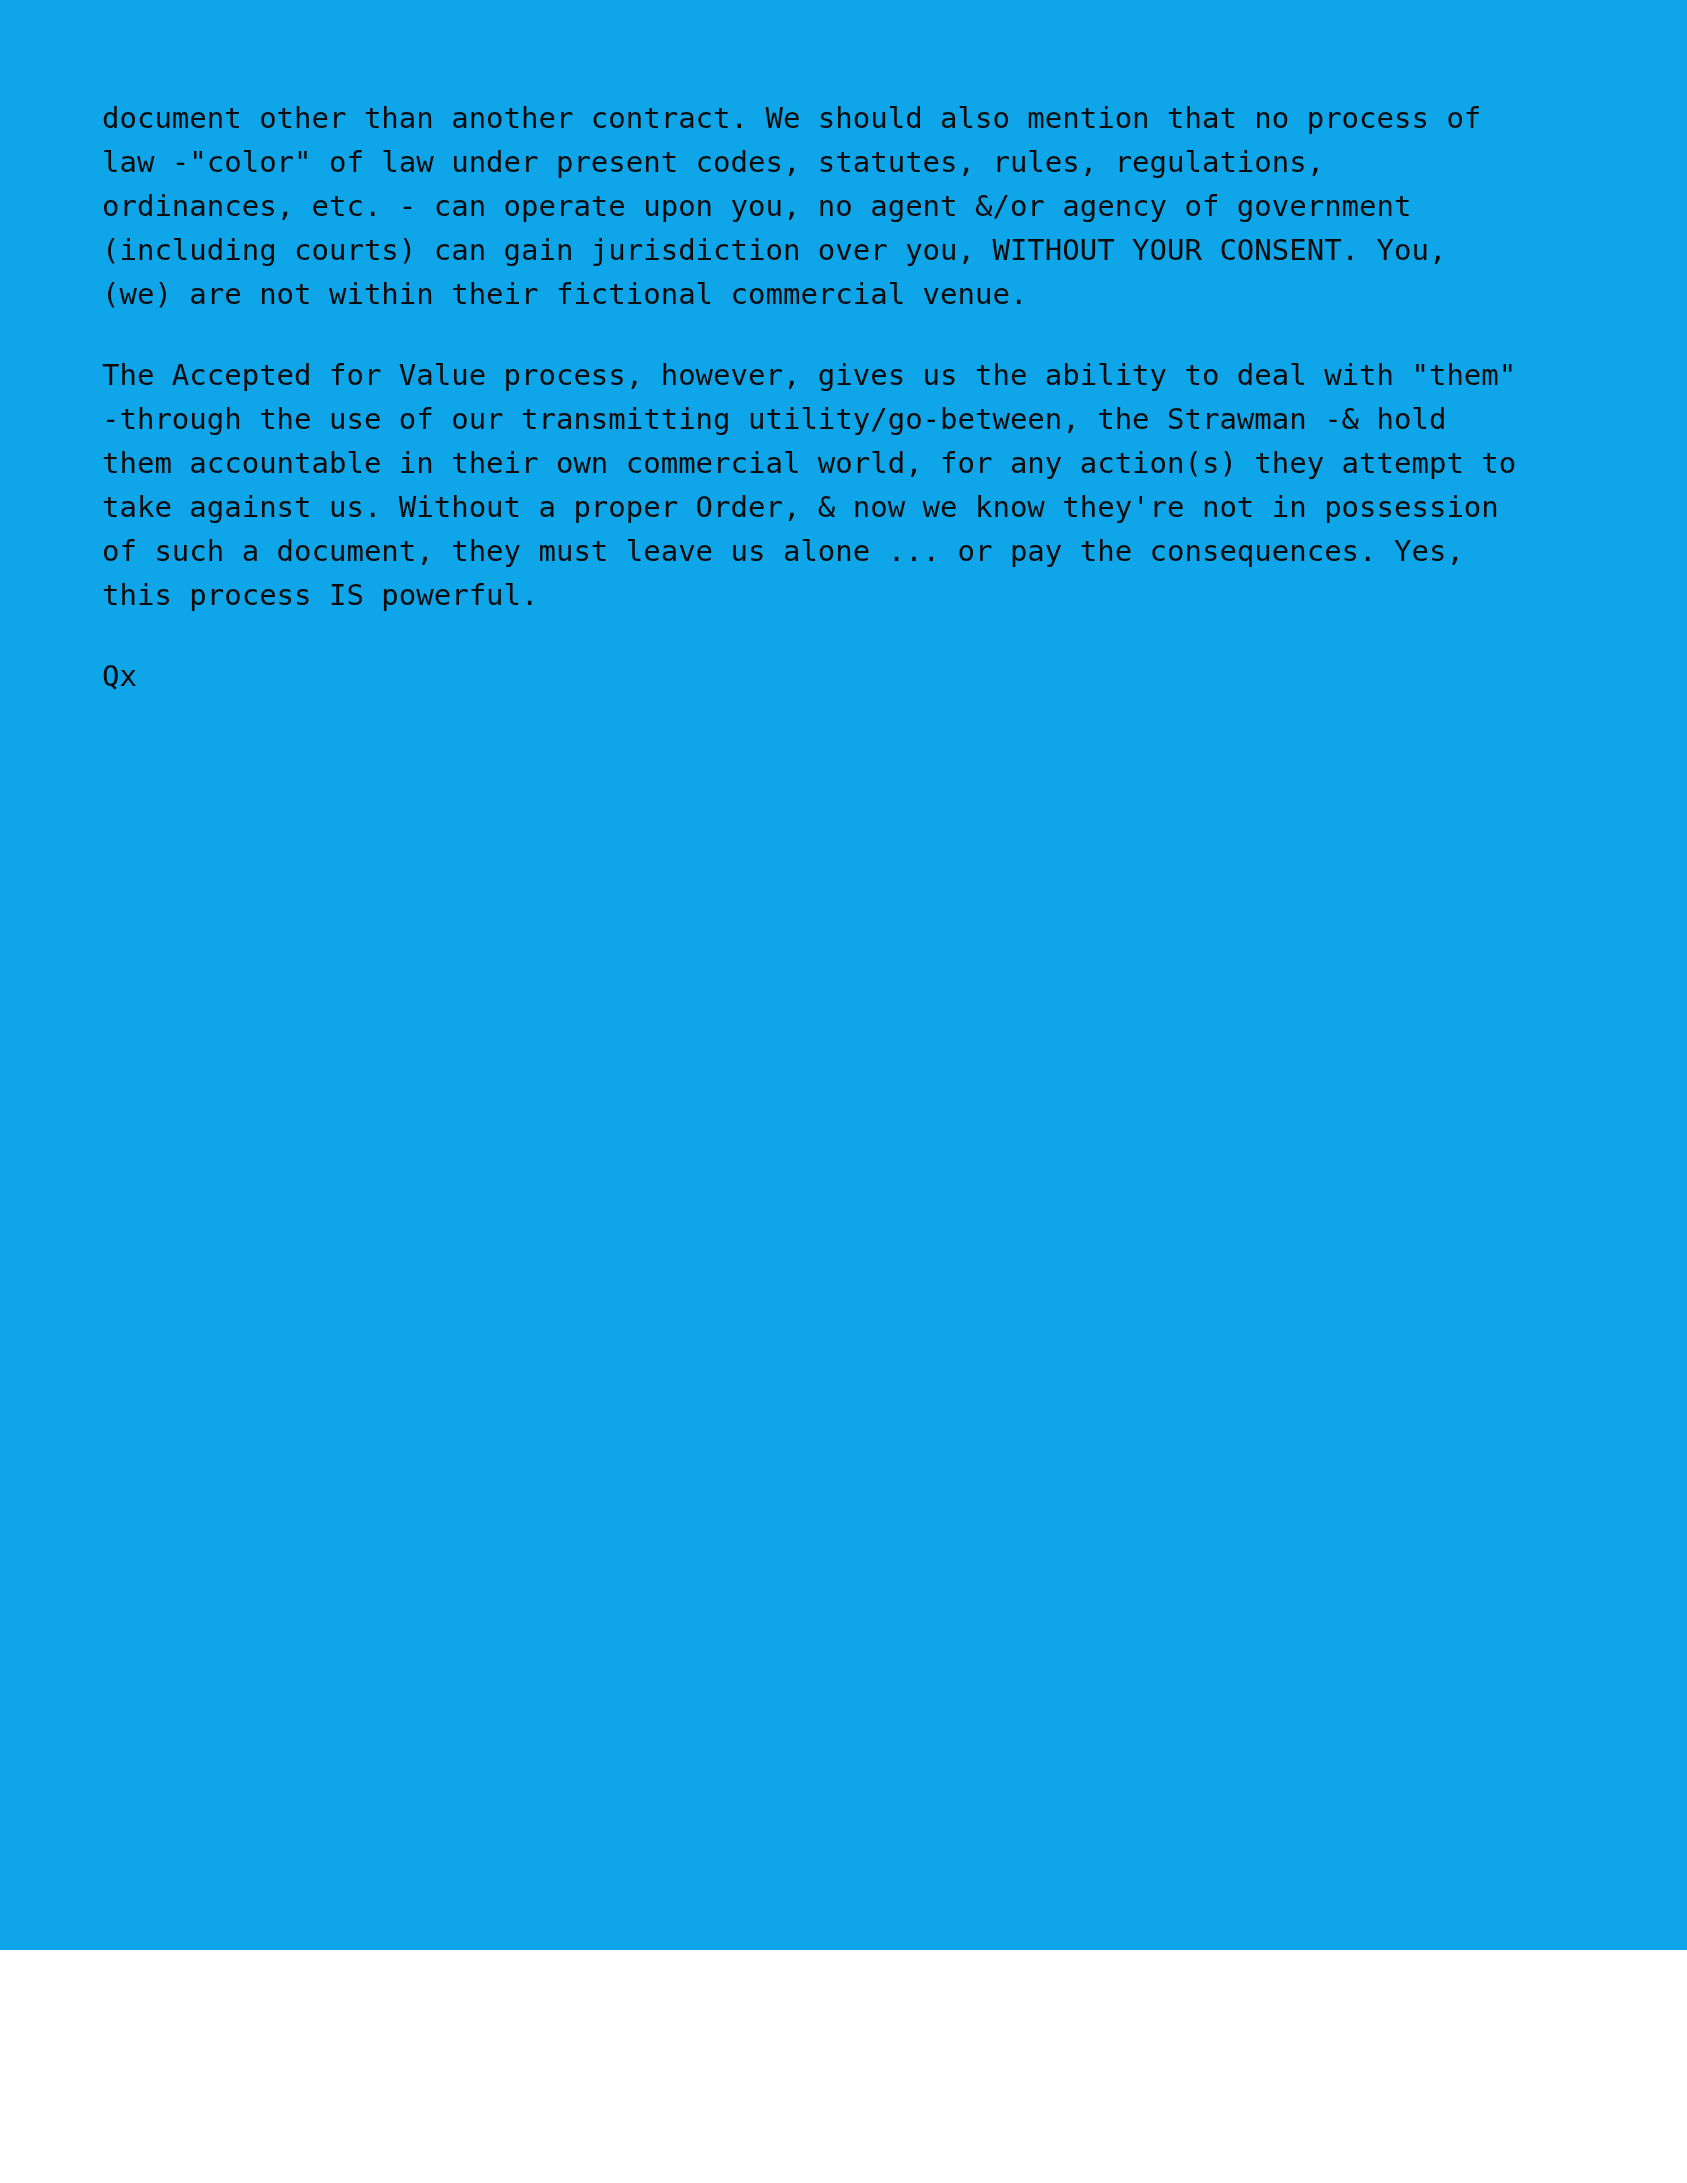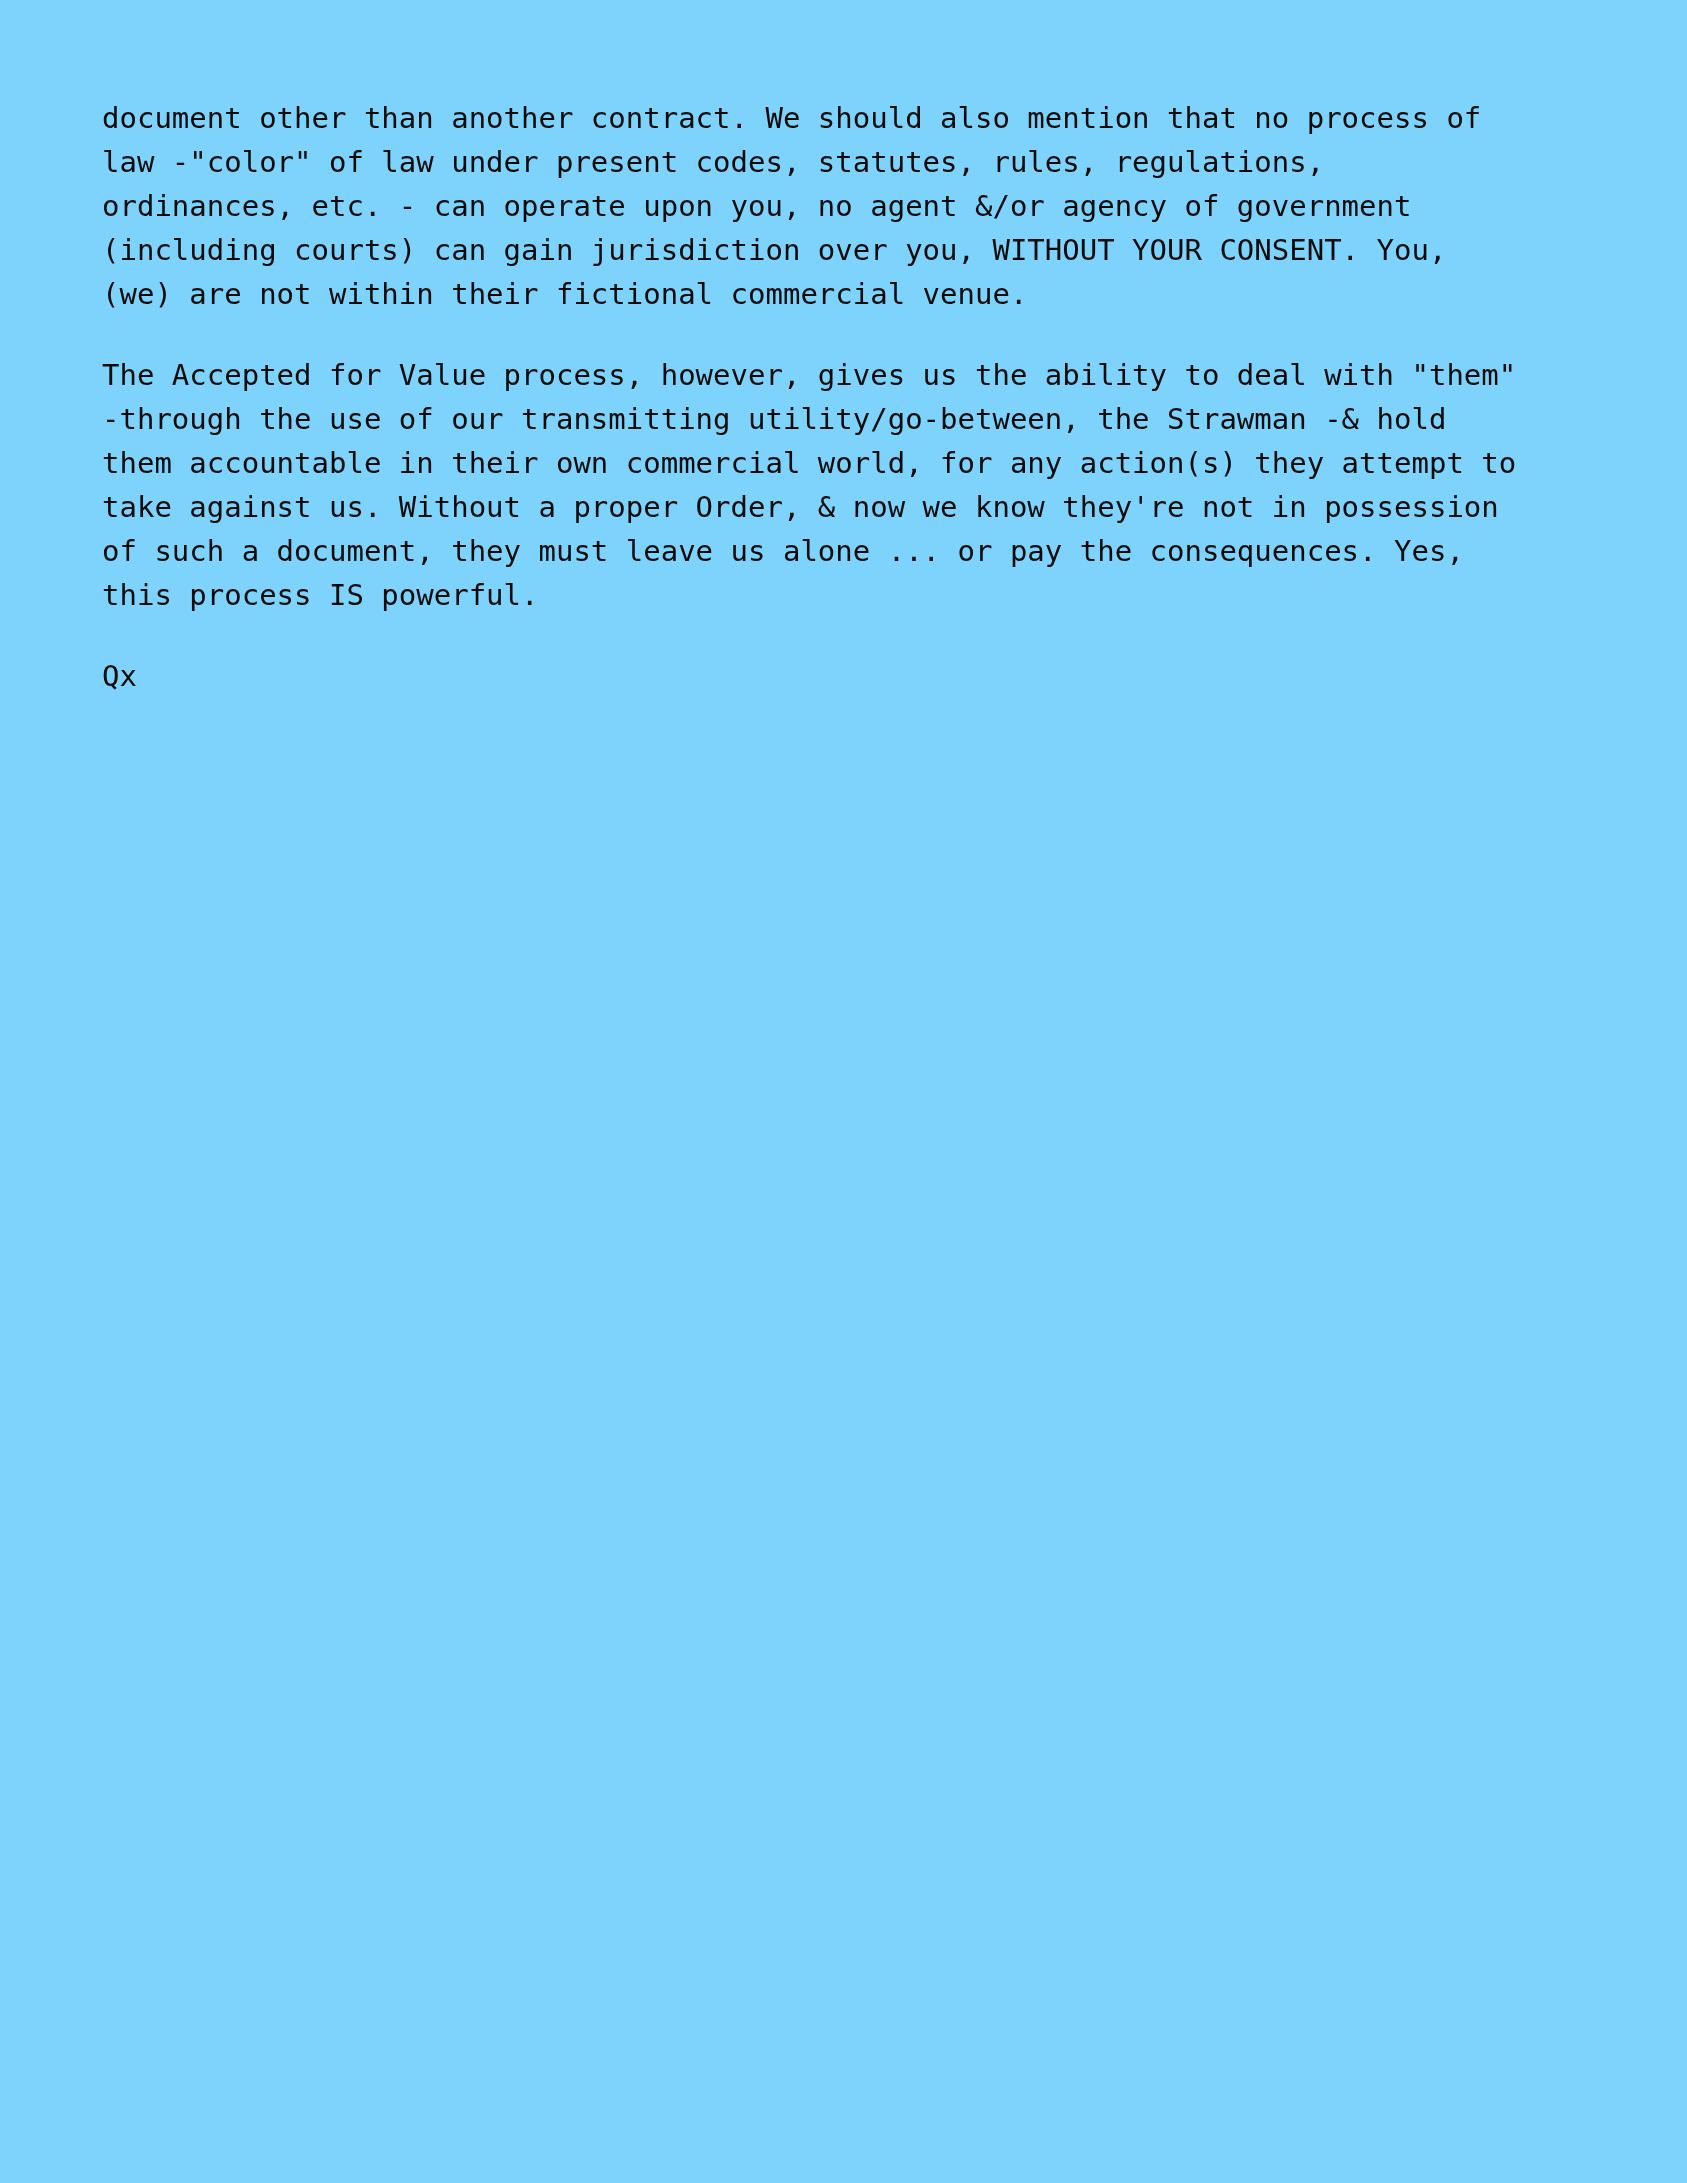--- a/index.html
+++ b/index.html
@@ -12,22 +12,22 @@
     height: 2183px;
     position: relative;
     overflow: hidden;
     font-family: "DejaVu Sans Mono", monospace;
   }
   .page {
     position: absolute;
     left: 0;
     top: 0;
     width: 1687px;
-    height: 2183px;
-    background: #7dd3fc;
+    height: 1950px;
+    background: #0ea5e9;
   }
   .text-block {
     position: absolute;
     left: 102px;
     top: 96px;
     width: 1489px;
     color: #0b0b0b;
     font-size: 29px;
     line-height: 44px;
     letter-spacing: 0px;

